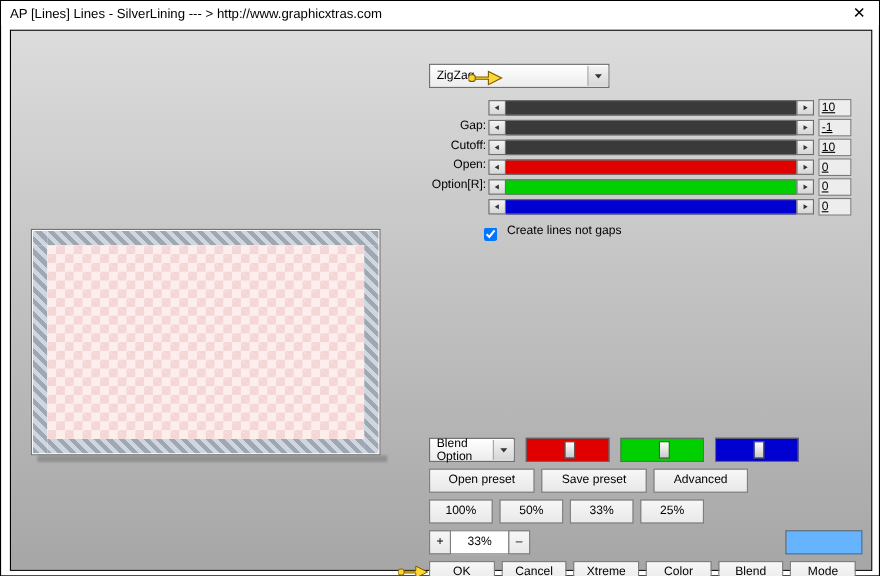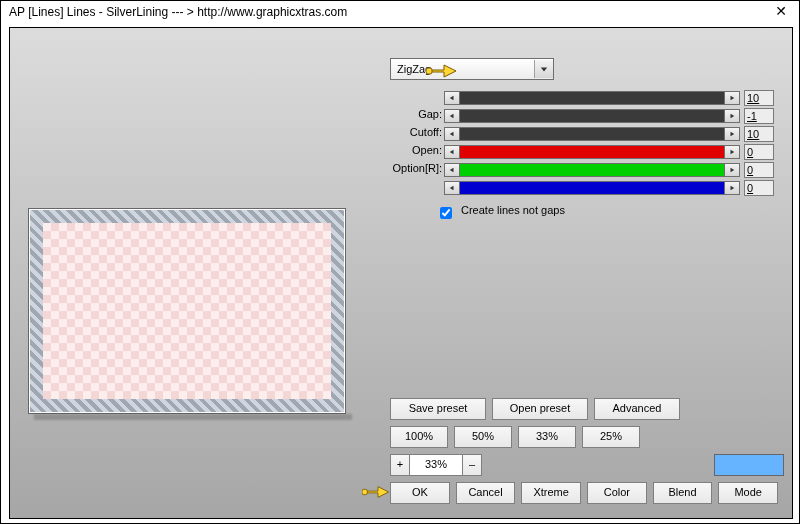--- a/index.html
+++ b/index.html
@@ -239,24 +239,43 @@
       </div>
 
       <label class="chk">
         <input type="checkbox" checked="" style="">
         <span>Create lines not gaps</span>
       </label>
     </div>
 
 
     <div class="bctrls">
+      <div class="row gap12">
+        <div class="dropdown" style="width:76px">
+          <span>Blend Option</span>
+          <div class="dd-btn">
+              <svg viewBox="0 0 10 10">
+                <polygon points="1,3 9,3 5,8" fill="#333"></polygon>
+              </svg>
+            </div>
+        </div>
+        <div class="mini-slider red">
+            <div class="thumb"></div>
+          </div>
+        <div class="mini-slider green">
+            <div class="thumb"></div>
+          </div>
+        <div class="mini-slider blue">
+            <div class="thumb"></div>
+          </div>
+      </div>
 
       <div class="row gap8">
+        <div class="btn w86">Open preset</div>
         <div class="btn w86">Save preset</div>
-        <div class="btn w86">Open preset</div>
         <div class="btn wide">Advanced</div>
       </div>
 
       <div class="row gap8">
         <div class="btn sm">100%</div>
         <div class="btn sm">50%</div>
         <div class="btn sm">33%</div>
         <div class="btn sm">25%</div>
       </div>
 

